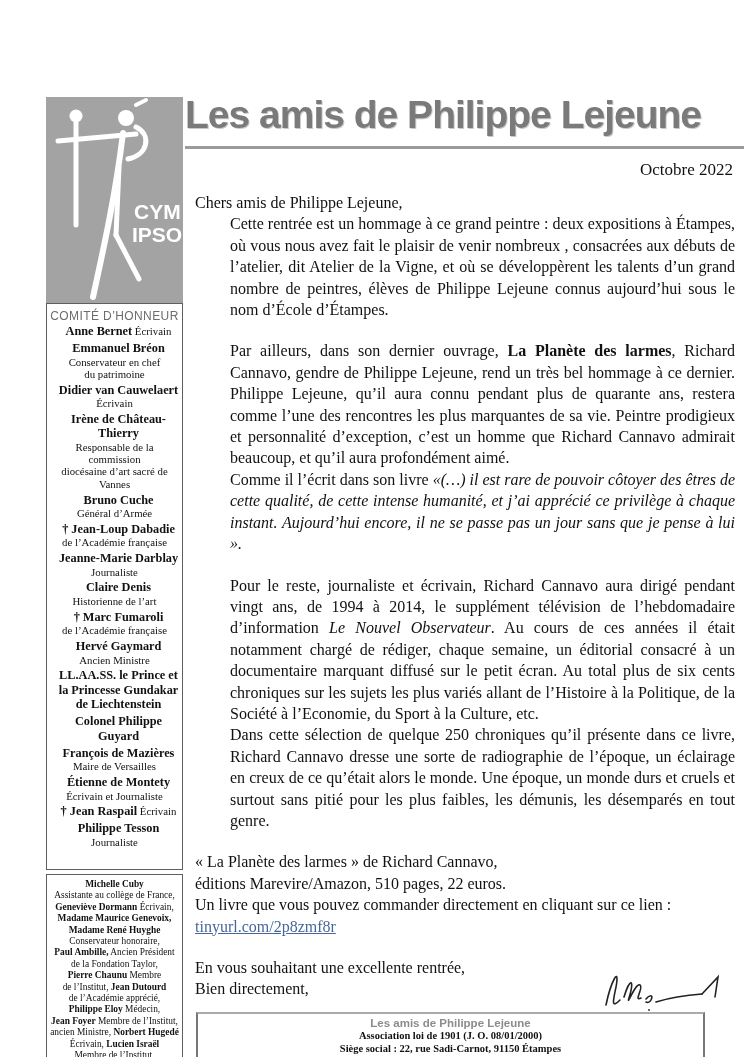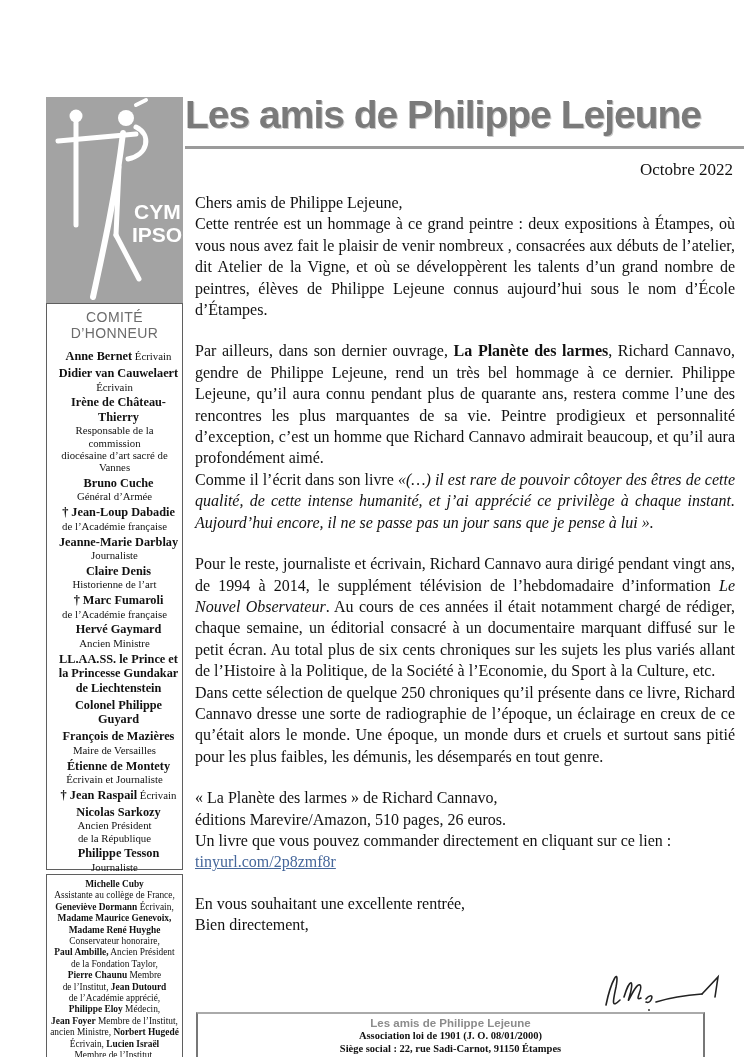--- a/index.html
+++ b/index.html
@@ -8,42 +8,42 @@
 
   
   .logo-box{position:absolute;left:46px;top:97px;width:137px;height:206px;background:#a3a3a3;}
   .logo-box svg{display:block;width:100%;height:100%;}
 
   .side-box{position:absolute;left:46px;width:137px;background:#fff;border:1px solid #5f5f5f;
             box-sizing:border-box;text-align:center;}
   .committee-box{top:303px;height:567px;padding:5px 2px 2px 2px;}
   .memorial-box{top:874px;height:205px;padding:4px 2px;}
 
-  .committee-header{font-family:"Liberation Sans", sans-serif;font-size:14px;color:#6c6c6c;
-                    letter-spacing:.4px;margin-bottom:8px;}
+  .committee-header{font-family:"Liberation Sans", sans-serif;font-size:12px;color:#6c6c6c;
+                    letter-spacing:.4px;margin-bottom:1px;}
   .member{margin-bottom:2.5px;}
   .mname{font-weight:bold;font-size:12.3px;line-height:14.5px;margin-left:8px;}
   .mrole{font-size:10.8px;line-height:12.3px;}
   .mrole-inline{font-weight:normal;font-size:10.8px;}
 
   .mem-line{font-size:9.4px;line-height:11.4px;}
   .mem-line .b{font-weight:bold;}
 
   
   .doc-title{position:absolute;left:185px;top:93px;width:559px;
              font-family:"Liberation Sans", sans-serif;font-weight:bold;font-size:39px;
              letter-spacing:-1px;color:#7a7a7a;white-space:nowrap;
              text-shadow:1px 1px 0 #c9c9c9;}
   .title-rule{position:absolute;left:185px;top:146px;width:559px;height:3px;background:#9b9b9b;}
 
   .main-col{position:absolute;left:195px;top:152px;width:540px;}
   .date-line{text-align:right;font-size:17px;margin:8px 2px 12px 0;}
 
   .blk{margin:0;font-size:16px;line-height:21.4px;}
-  .just{text-align:justify;}
+  .just{text-align:justify;margin-left:35px;}
   .gap{margin-top:20px;}
   .blk .b{font-weight:bold;}
   .blk .i{font-style:italic;}
   a.doc-link{color:#46679b;text-decoration:underline;}
 
   .signer-line{margin-top:4px;text-align:center;font-size:16.5px;padding-right:60px;}
   .signature{position:absolute;left:598px;top:955px;width:140px;height:58px;}
 
   
   .footer-box{position:absolute;left:196px;top:1012px;width:509px;height:70px;
@@ -76,20 +76,25 @@
     </svg>
   </div>
 
   <div class="side-box committee-box">
     <div class="committee-header">COMITÉ D’HONNEUR</div>
     <div id="committee-list">
         <div class="member">
           <div class="mname">Anne Bernet<span class="mrole-inline"> Écrivain</span></div>
         </div>
         <div class="member">
+          <div class="mname">Emmanuel Bréon</div>
+          <div class="mrole">Conservateur en chef</div>
+          <div class="mrole">du patrimoine</div>
+        </div>
+        <div class="member">
           <div class="mname">Didier van Cauwelaert</div>
           <div class="mrole">Écrivain</div>
         </div>
         <div class="member">
           <div class="mname">Irène de Château-Thierry</div>
           <div class="mrole">Responsable de la commission</div>
           <div class="mrole">diocésaine d’art sacré de Vannes</div>
         </div>
         <div class="member">
           <div class="mname">Bruno Cuche</div>
@@ -124,25 +129,20 @@
         <div class="member">
           <div class="mname">François de Mazières</div>
           <div class="mrole">Maire de Versailles</div>
         </div>
         <div class="member">
           <div class="mname">Étienne de Montety</div>
           <div class="mrole">Écrivain et Journaliste</div>
         </div>
         <div class="member">
           <div class="mname">† Jean Raspail<span class="mrole-inline"> Écrivain</span></div>
-        </div>
-        <div class="member">
-          <div class="mname">Nicolas Sarkozy</div>
-          <div class="mrole">Ancien Président</div>
-          <div class="mrole">de la République</div>
         </div>
         <div class="member">
           <div class="mname">Philippe Tesson</div>
           <div class="mrole">Journaliste</div>
         </div>
       </div>
   </div>
 
   <div class="side-box memorial-box">
     <div id="memorial-list">
@@ -171,21 +171,21 @@
   <div class="main-col">
     <div class="date-line">Octobre 2022</div>
     <div id="body-blocks">
         <p class="blk"><span>Chers amis de Philippe Lejeune,</span></p>
         <p class="blk just"><span>Cette rentrée est un  hommage à ce grand peintre : deux expositions à Étampes, où vous nous avez fait le plaisir de venir nombreux , consacrées aux débuts de l’atelier, dit Atelier de la Vigne, et où se développèrent les talents d’un grand nombre de peintres, élèves de Philippe Lejeune connus aujourd’hui sous le nom d’École d’Étampes.</span></p>
         <p class="blk just gap"><span>Par ailleurs, dans son dernier ouvrage, </span><span class="b ">La Planète des larmes</span><span>, Richard Cannavo, gendre de Philippe Lejeune, rend un très bel hommage à ce dernier. Philippe Lejeune, qu’il aura connu pendant plus de quarante ans, restera comme  l’une des rencontres les plus marquantes de sa vie. Peintre prodigieux et personnalité d’exception, c’est un homme que Richard Cannavo admirait beaucoup, et qu’il aura profondément aimé.</span></p>
         <p class="blk just"><span>Comme il l’écrit dans son livre </span><span class="i">«(…) il est rare de pouvoir côtoyer des êtres de cette qualité, de cette intense humanité, et j’ai apprécié ce privilège à chaque instant. Aujourd’hui encore, il ne se passe pas un jour sans que je pense à lui ».</span></p>
         <p class="blk just gap"><span>Pour le reste, journaliste et écrivain, Richard Cannavo aura dirigé pendant vingt ans, de 1994 à 2014, le supplément télévision  de l’hebdomadaire d’information </span><span class="i">Le Nouvel Observateur</span><span>. Au cours de ces années il était notamment chargé de rédiger, chaque semaine, un éditorial consacré à un documentaire marquant diffusé sur le petit écran. Au total plus de six cents chroniques sur les sujets les plus variés allant de l’Histoire à la Politique, de la Société à l’Economie, du Sport à la Culture, etc.</span></p>
         <p class="blk just"><span>Dans cette sélection de quelque 250 chroniques qu’il présente dans ce livre, Richard Cannavo dresse une sorte de radiographie de l’époque, un éclairage en creux de ce qu’était alors le monde. Une époque, un monde durs et cruels et surtout sans pitié pour les plus faibles, les démunis, les désemparés en tout genre.</span></p>
         <p class="blk gap"><span>« La Planète des larmes » de Richard Cannavo,</span></p>
-        <p class="blk"><span>éditions Marevire/Amazon, 510 pages, 26 euros.</span></p>
+        <p class="blk"><span>éditions Marevire/Amazon, 510 pages, 22 euros.</span></p>
         <p class="blk"><span>Un livre que vous pouvez commander directement en cliquant sur ce lien :</span></p>
         <p class="blk"><a class="doc-link" href="#">tinyurl.com/2p8zmf8r</a></p>
         <p class="blk gap"><span>En vous souhaitant une excellente rentrée,</span></p>
         <p class="blk"><span>Bien directement,</span></p>
       </div>
   </div>
 
   <svg class="signature" viewBox="0 0 140 58">
     <g stroke="#222" stroke-width="1.6" fill="none" stroke-linecap="round">
       <path d="M8,50 C13,26 22,10 18,32 C15,46 13,54 22,45"></path>

